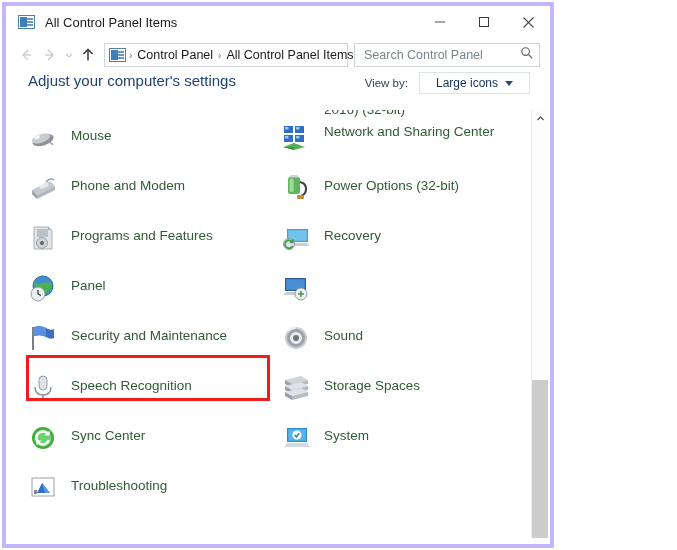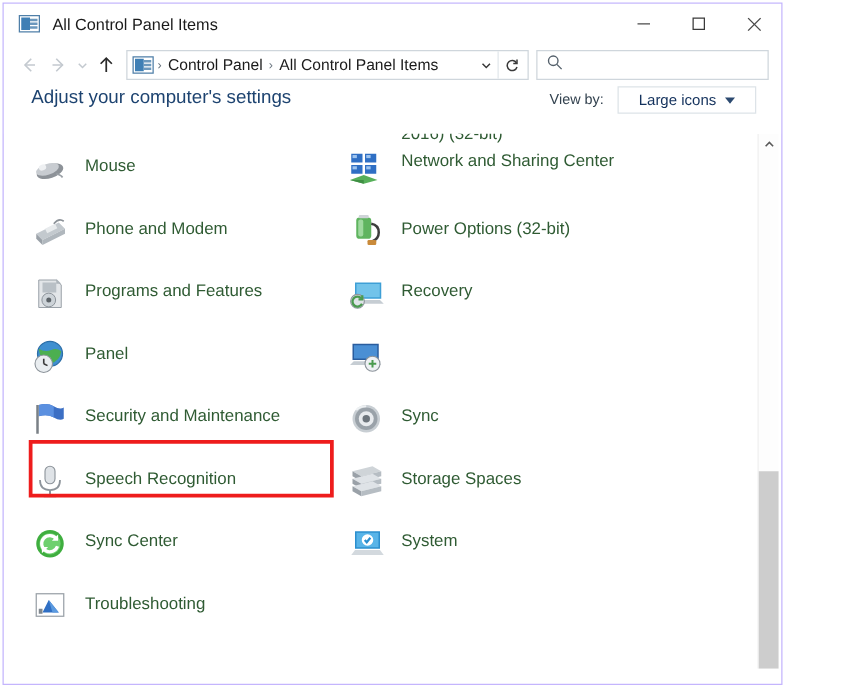--- a/index.html
+++ b/index.html
@@ -7,23 +7,23 @@
     margin: 0; padding: 0;
     width: 677px; height: 550px;
     background: #ffffff;
     font-family: "Liberation Sans", sans-serif;
     overflow: hidden;
   }
 
   #window {
     position: absolute;
     left: 2px; top: 2px;
-    width: 624px; height: 546px;
-    background: #ffffff;
-    border: 1px solid #c4b5fd;
+    width: 552px; height: 546px;
+    background: #ffffff;
+    border: 4px solid #c4b5fd;
     overflow: hidden;
   }
 
   
   #titlebar {
     position: relative;
     height: 32px;
     background: #ffffff;
     display: flex;
     align-items: center;
@@ -325,20 +325,21 @@
       </span>
       <span class="bc-btn" id="bc-refresh">
         <svg width="13" height="13" viewBox="0 0 13 13">
             <path d="M10.2 4.4 A4 4 0 1 0 10.6 7.6" fill="none" stroke="currentColor" stroke-width="1.2"></path>
             <path d="M10.6 1.6 L10.6 4.7 L7.6 4.7" fill="none" stroke="currentColor" stroke-width="1.2"></path>
           </svg>
       </span>
     </div>
 
     <div id="searchbox">
+      <input id="search-input" type="text" placeholder="Search Control Panel" style="">
       <span>
         <svg width="14" height="14" viewBox="0 0 14 14">
             <circle cx="5.6" cy="5.6" r="3.8" fill="none" stroke="#54606b" stroke-width="1.1"></circle>
             <line x1="8.5" y1="8.5" x2="12.3" y2="12.3" stroke="#54606b" stroke-width="1.1"></line>
           </svg>
       </span>
     </div>
   </div>
 
   <div id="headerstrip">
@@ -486,21 +487,21 @@
         <div class="item">
           <div class="ico">
             <svg viewBox="0 0 30 30">
               <circle cx="15" cy="15" r="11" fill="#c8ced3"></circle>
               <circle cx="15" cy="15" r="9" fill="#9aa2a9"></circle>
               <circle cx="15" cy="15" r="6" fill="#e8ebee"></circle>
               <circle cx="15" cy="15" r="3" fill="#6d757c"></circle>
               <path d="M7 8 a11 11 0 0 1 8-3" fill="none" stroke="#eef1f3" stroke-width="1.6"></path>
             </svg>
           </div>
-          <div class="lbl">Sync</div>
+          <div class="lbl">Sound</div>
         </div>
 
         <div class="item">
           <div class="ico">
             <svg viewBox="0 0 30 30">
               <rect x="11" y="3" width="8" height="14" rx="4" fill="#dfe3e7" stroke="#8d949b" stroke-width="0.9"></rect>
               <path d="M7 14 q0 8 8 8 q8 0 8-8" fill="none" stroke="#8d949b" stroke-width="1.4"></path>
               <line x1="15" y1="22" x2="15" y2="27" stroke="#8d949b" stroke-width="1.6"></line>
               <line x1="10" y1="27" x2="20" y2="27" stroke="#8d949b" stroke-width="1.6"></line>
             </svg>

